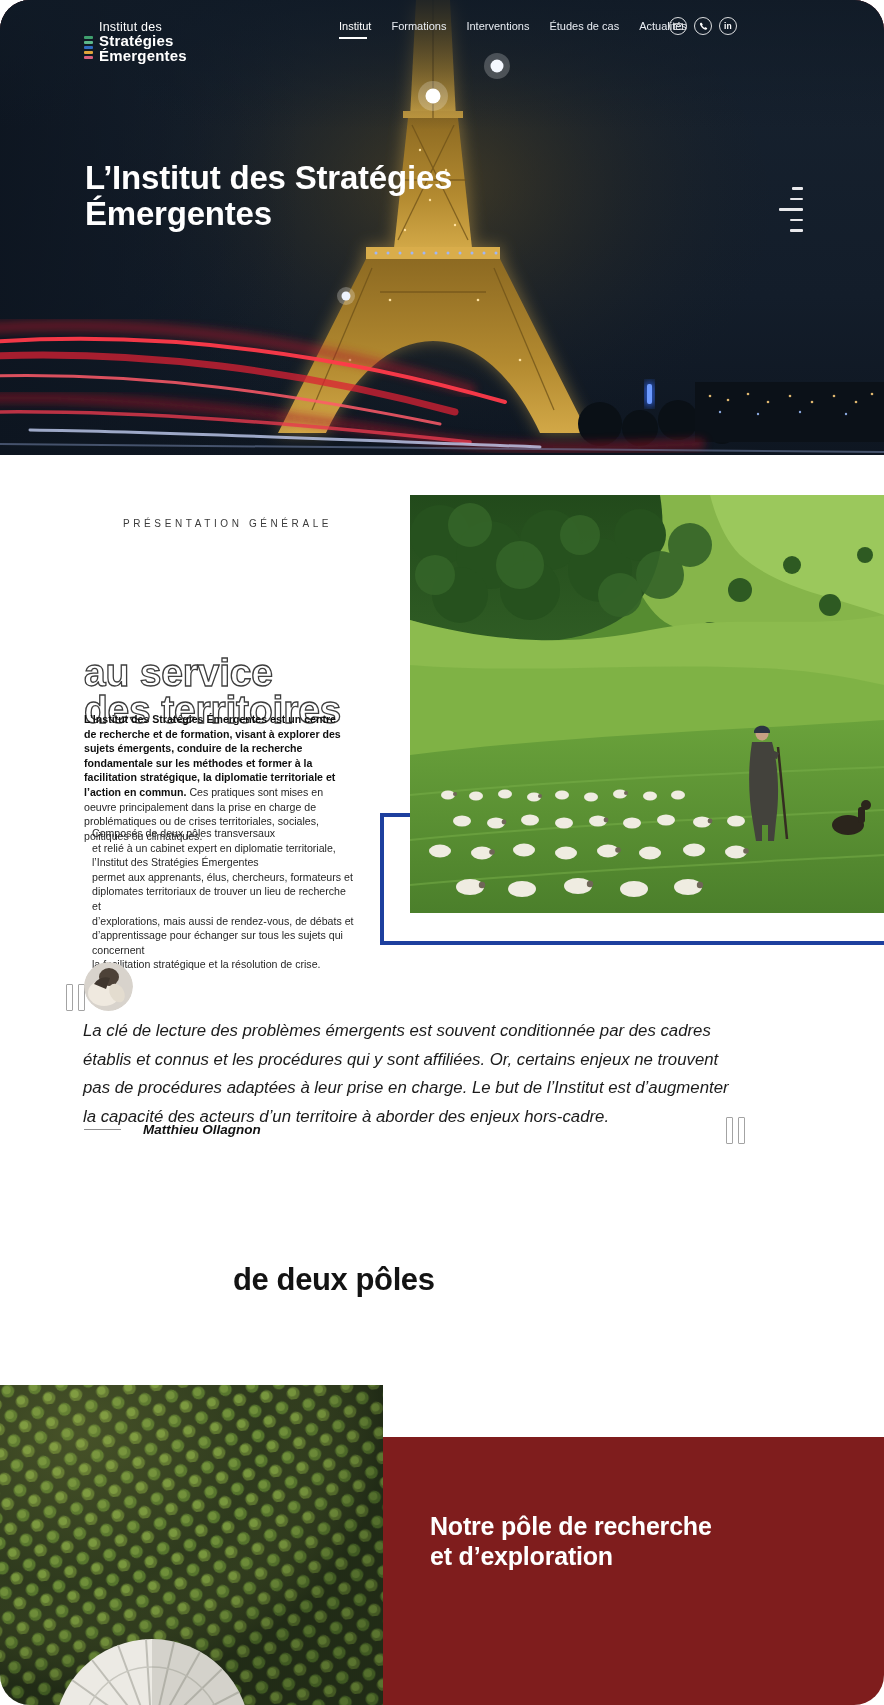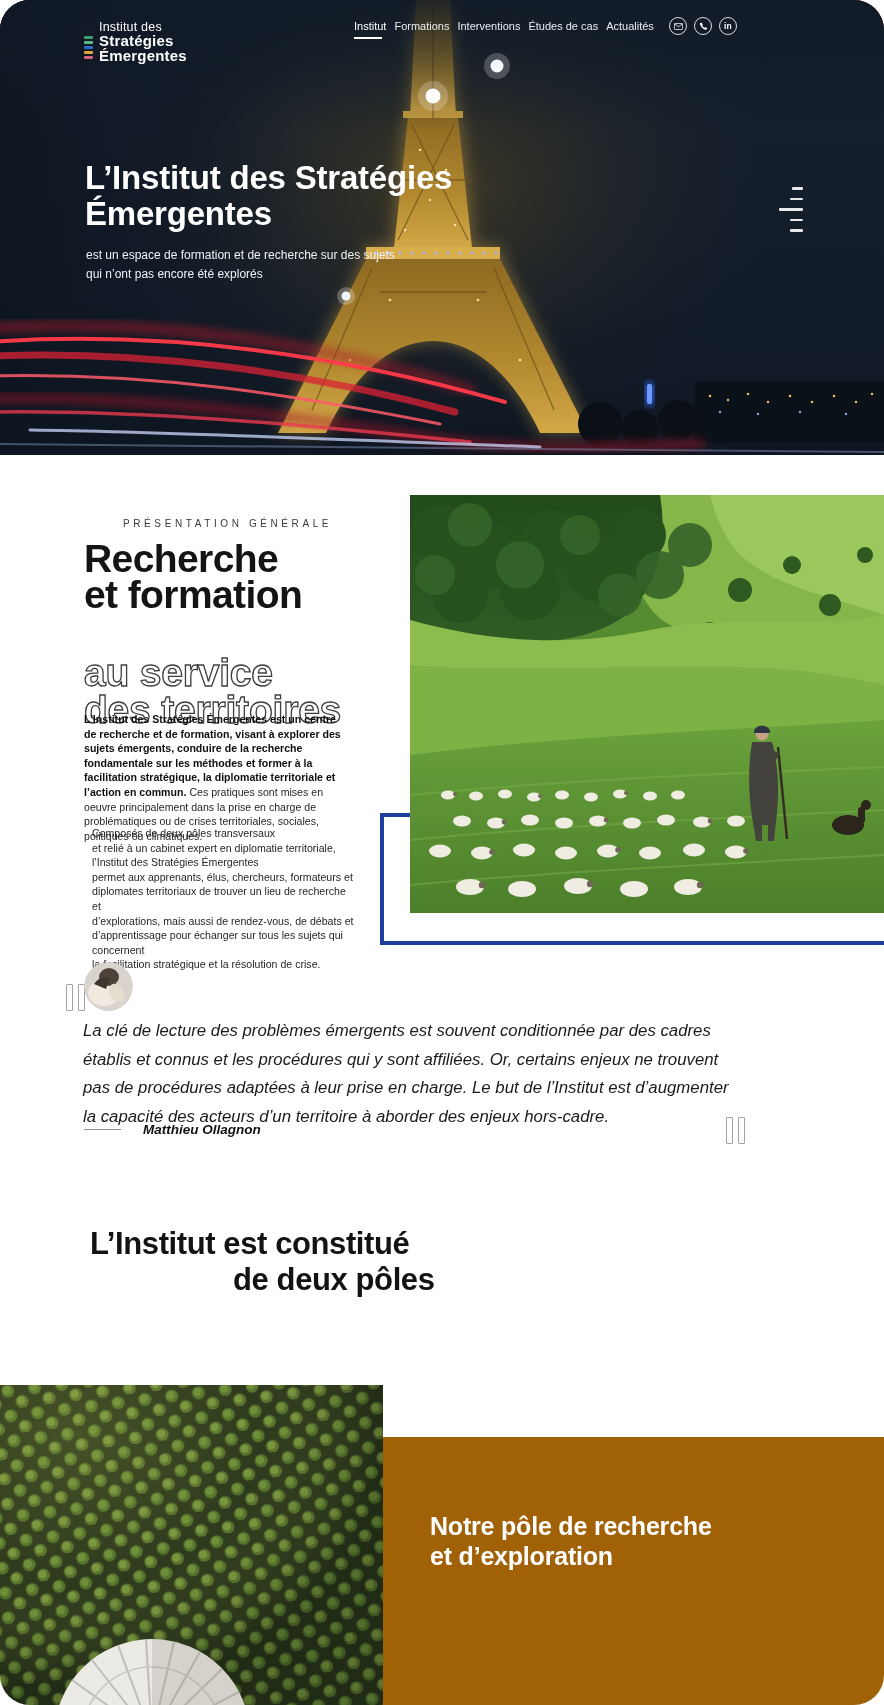--- a/index.html
+++ b/index.html
@@ -14,21 +14,21 @@
   .logo-mark{display:flex;flex-direction:column;gap:2.5px;margin-top:16px;}
   .logo-mark i{display:block;width:9px;height:2.5px;border-radius:1px;}
   .logo-mark i:nth-child(1){background:#3f9f6e;}
   .logo-mark i:nth-child(2){background:#5cb88a;}
   .logo-mark i:nth-child(3){background:#2f6bbf;}
   .logo-mark i:nth-child(4){background:#e0a53a;}
   .logo-mark i:nth-child(5){background:#d9607d;}
   .logo-text .l1{font-size:12.5px;font-weight:400;line-height:14px;letter-spacing:.2px;}
   .logo-text .l2,.logo-text .l3{font-size:15px;font-weight:700;line-height:14.5px;letter-spacing:.2px;}
 
-  .nav{position:absolute;left:354px;top:20px;display:flex;gap:8px;z-index:6;}
+  .nav{position:absolute;left:339px;top:20px;display:flex;gap:20px;z-index:6;}
   .nav a{color:#e9edf3;font-size:11px;text-decoration:none;cursor:pointer;}
   .nav a.active{position:relative;color:#fff;}
   .nav a.active::after{content:"";position:absolute;left:0;top:17px;width:28px;height:2px;background:#fff;}
 
   .contacts{position:absolute;left:669px;top:17px;display:flex;gap:7px;z-index:6;}
   .cbtn{width:18px;height:18px;border:1.2px solid rgba(255,255,255,.85);border-radius:50%;
         display:flex;align-items:center;justify-content:center;color:#fff;cursor:pointer;box-sizing:border-box;}
   .cbtn svg{display:block;}
   .cbtn .in{font-size:8.5px;font-weight:700;line-height:1;letter-spacing:.2px;}
 
@@ -74,21 +74,21 @@
   .attr .name{font-size:13.5px;font-weight:700;font-style:italic;color:#111;}
 
   
   .poles-1{position:absolute;left:90px;top:1226px;font-size:31px;font-weight:800;color:#131313;letter-spacing:-.4px;}
   .poles-2{position:absolute;left:233px;top:1262px;font-size:31px;font-weight:800;color:#131313;letter-spacing:-.4px;}
   .poles-3{position:absolute;left:305px;top:1306px;font-size:32px;font-weight:800;color:#fff;
            -webkit-text-stroke:1.3px #4a4a4a;letter-spacing:-.2px;}
 
   
   .orchard{position:absolute;left:0;top:1385px;width:383px;height:320px;display:block;}
-  .pole-card{position:absolute;left:383px;top:1437px;width:501px;height:268px;background:#a16207;cursor:pointer;}
+  .pole-card{position:absolute;left:383px;top:1437px;width:501px;height:268px;background:#7f1d1d;cursor:pointer;}
   .pole-title{position:absolute;left:47px;top:74px;color:#fff;font-size:25px;line-height:30px;
               font-weight:700;white-space:pre-line;letter-spacing:-.2px;}
 </style>
 </head>
 <body>
 
 <div class="page">
 
   <div class="hero">
     <svg class="hero-art" viewBox="0 0 884 455" preserveAspectRatio="none">
@@ -260,35 +260,31 @@
           <path d="M1.4,0.9 C1,1.3 0.8,2 1.1,2.8 C1.7,4.5 3.6,6.8 5.7,7.6 C6.6,7.9 7.4,7.8 7.9,7.3 L8.1,7 C8.3,6.7 8.2,6.3 7.9,6.1 L6.7,5.3 C6.4,5.1 6.1,5.2 5.9,5.4 L5.5,5.8 C4.6,5.3 3.6,4.3 3.1,3.4 L3.5,3 C3.7,2.8 3.8,2.4 3.6,2.2 L2.8,1 C2.6,0.7 2.1,0.6 1.8,0.8 Z" fill="#fff"></path>
         </svg>
       </span>
       <span class="cbtn">
         <span class="in">in</span>
       </span>
     </div>
 
     <div class="hero-title">L’Institut des Stratégies
 Émergentes</div>
-    <div class="hero-sub">est un espace de formation et de recherche sur des sujets
-qui n’ont pas encore été explorés</div>
 
     <div class="progress">
       <b></b>
       <b></b>
       <b></b>
       <b></b>
       <b></b>
     </div>
   </div>
 
   <div class="eyebrow">PRÉSENTATION GÉNÉRALE</div>
-  <h2 class="head-solid" style="margin:0;">Recherche
-et formation</h2>
   <div class="head-outline">au service
 des territoires</div>
 
   <p class="para p1" style="margin:0;"><b>L’Institut des Stratégies Émergentes est un centre de recherche et de formation, visant à explorer des sujets émergents, conduire de la recherche fondamentale sur les méthodes et former à la facilitation stratégique, la diplomatie territoriale et l’action en commun.</b> <span>Ces pratiques sont mises en oeuvre principalement dans la prise en charge de problématiques ou de crises territoriales, sociales, politiques ou climatiques.</span></p>
   <p class="para p2" style="margin:8px;">Composés de deux pôles transversaux
 et relié à un cabinet expert en diplomatie territoriale,
 l’Institut des Stratégies Émergentes
 permet aux apprenants, élus, chercheurs, formateurs et
 diplomates territoriaux de trouver un lieu de recherche et
 d’explorations, mais aussi de rendez-vous, de débats et
@@ -423,21 +419,20 @@
   <div class="quote-text">La clé de lecture des problèmes émergents est souvent conditionnée par des cadres établis et connus et les procédures qui y sont affiliées. Or, certains enjeux ne trouvent pas de procédures adaptées à leur prise en charge. Le but de l’Institut est d’augmenter la capacité des acteurs d’un territoire à aborder des enjeux hors-cadre.</div>
   <div class="attr">
     <span class="dash"></span>
     <span class="name">Matthieu Ollagnon</span>
   </div>
   <div class="quo quo-close">
       <span></span>
       <span></span>
     </div>
 
-  <div class="poles-1">L’Institut est constitué</div>
   <div class="poles-2">de deux pôles</div>
 
   <svg class="orchard" viewBox="0 0 383 320" preserveAspectRatio="none">
     <defs>
       <pattern id="orch" width="27" height="25" patternUnits="userSpaceOnUse" patternTransform="rotate(-7)">
         <rect width="27" height="25" fill="#27331a"></rect>
         <circle cx="7" cy="7" r="6.5" fill="#50702a"></circle>
         <circle cx="6" cy="6" r="4" fill="#6b8c38"></circle>
         <circle cx="20" cy="19" r="6.5" fill="#566f2c"></circle>
         <circle cx="19" cy="18" r="4" fill="#74943c"></circle>

